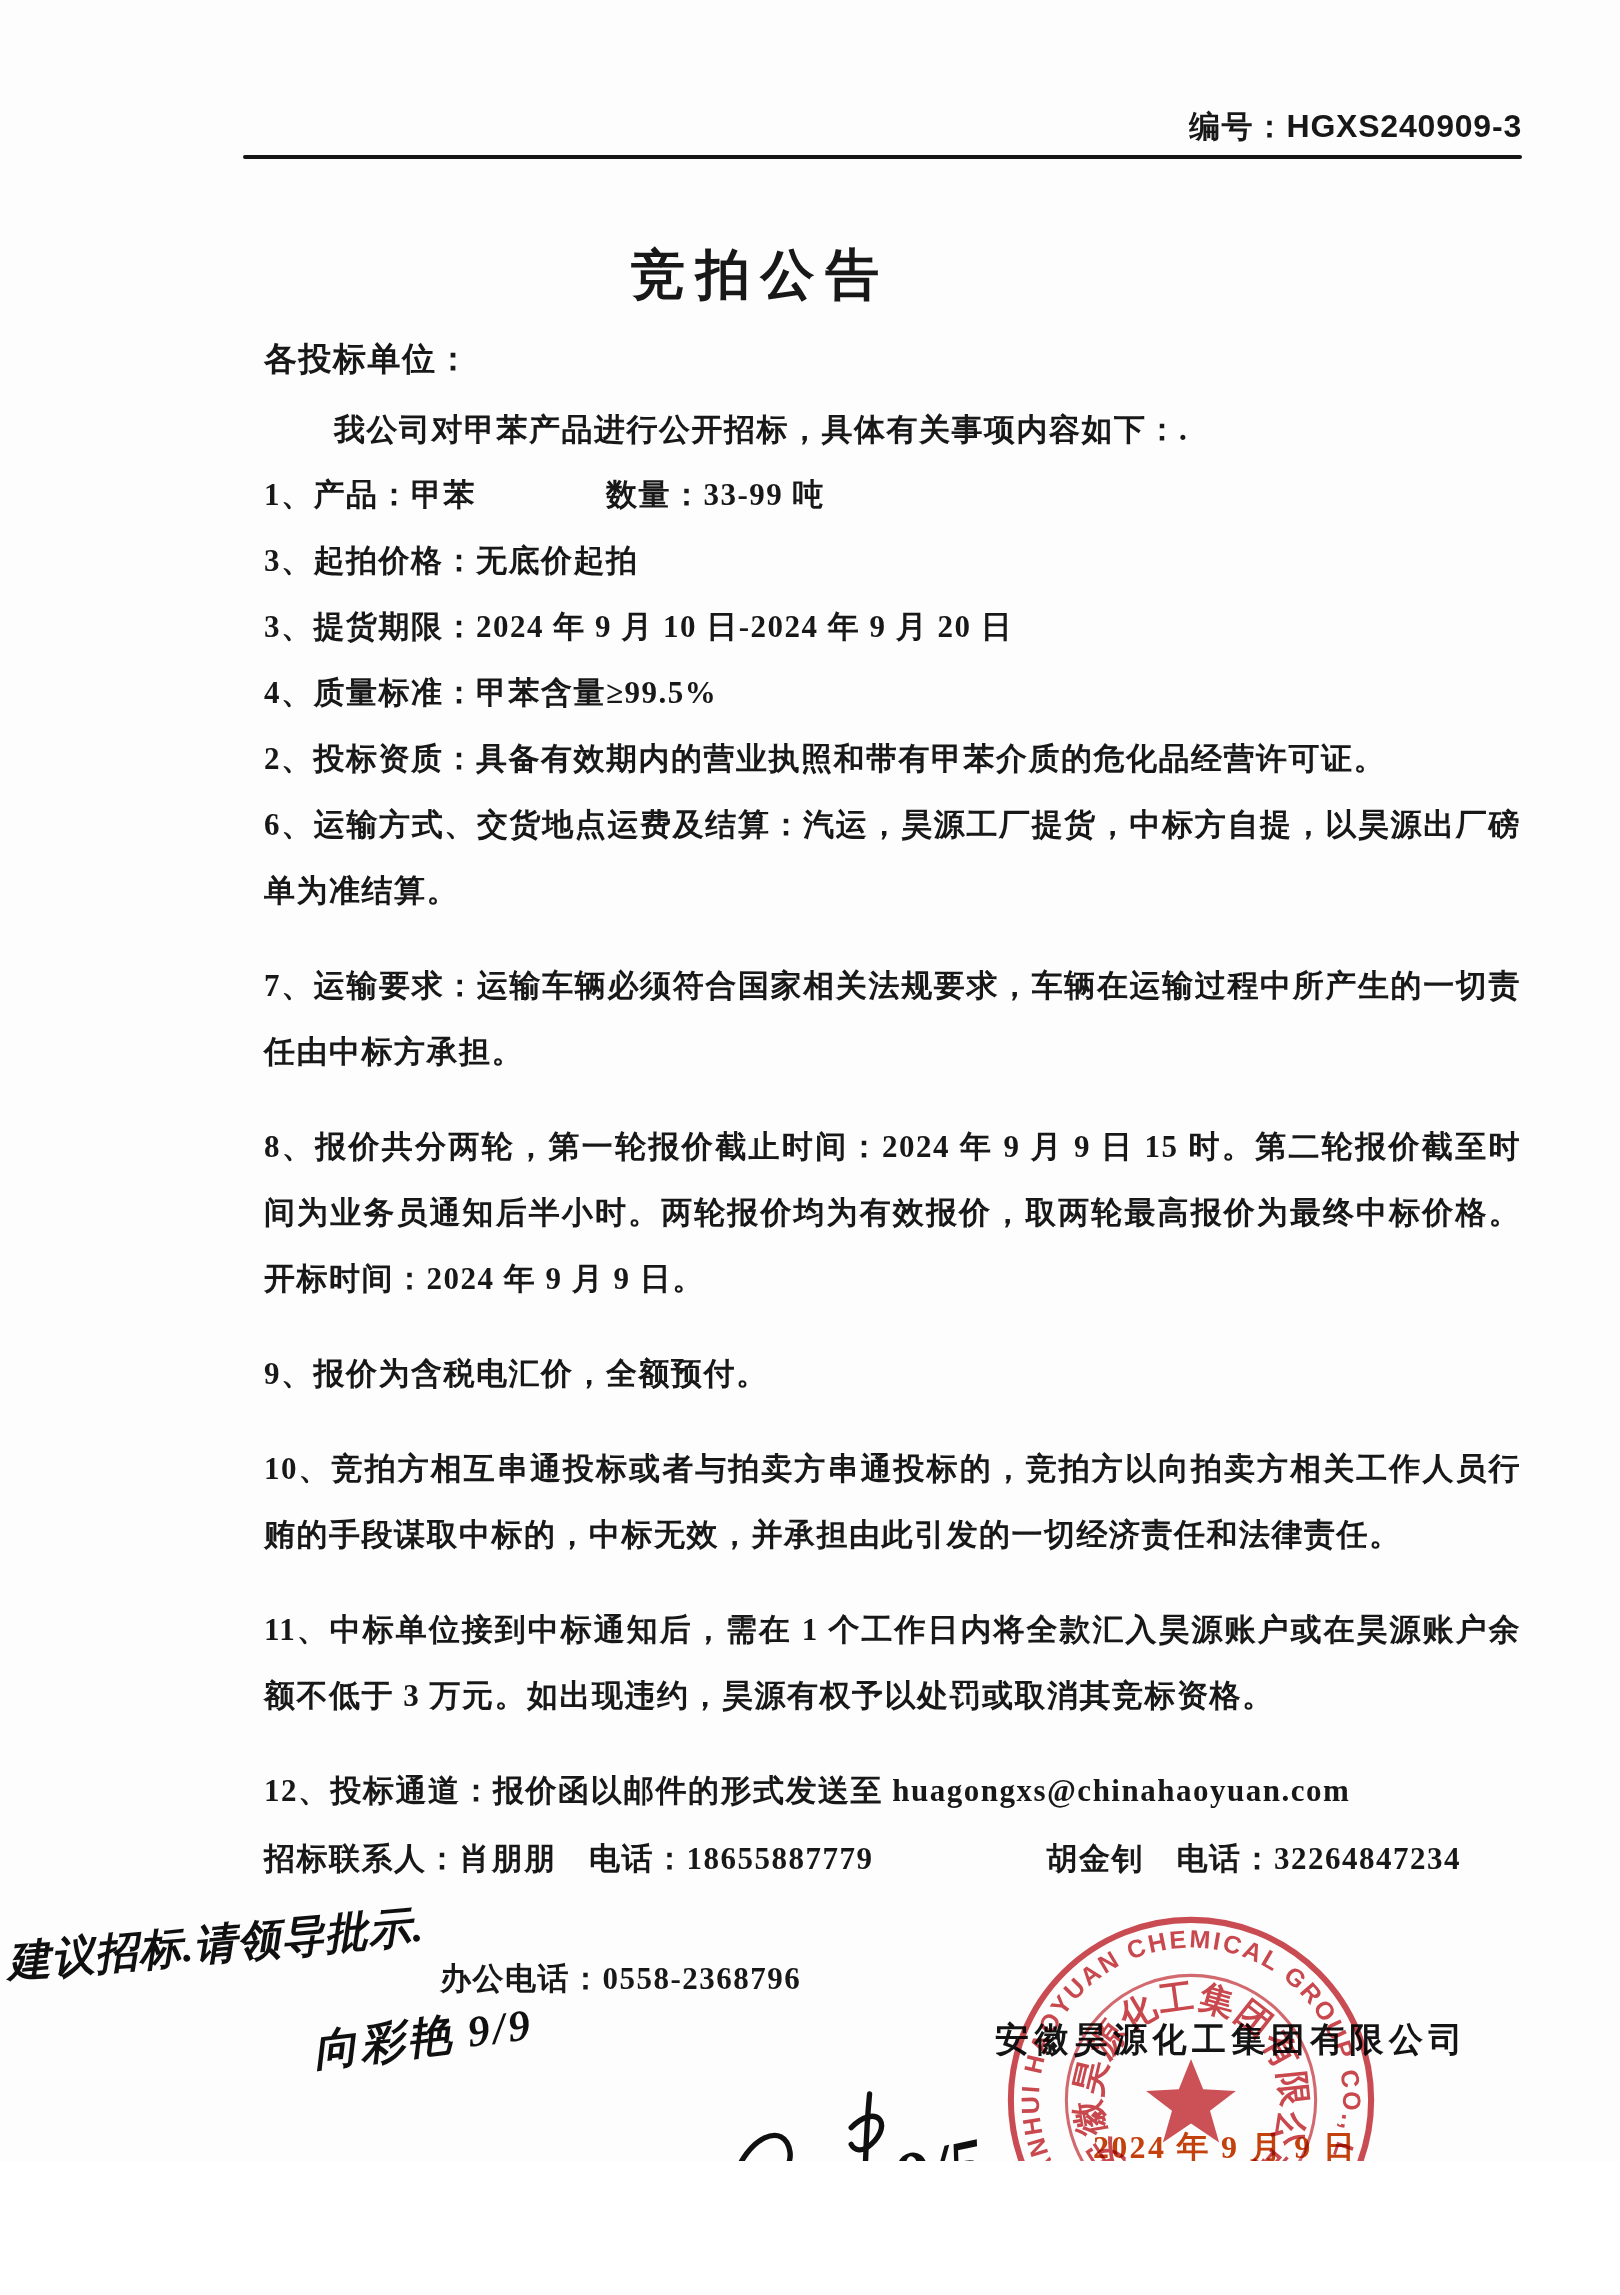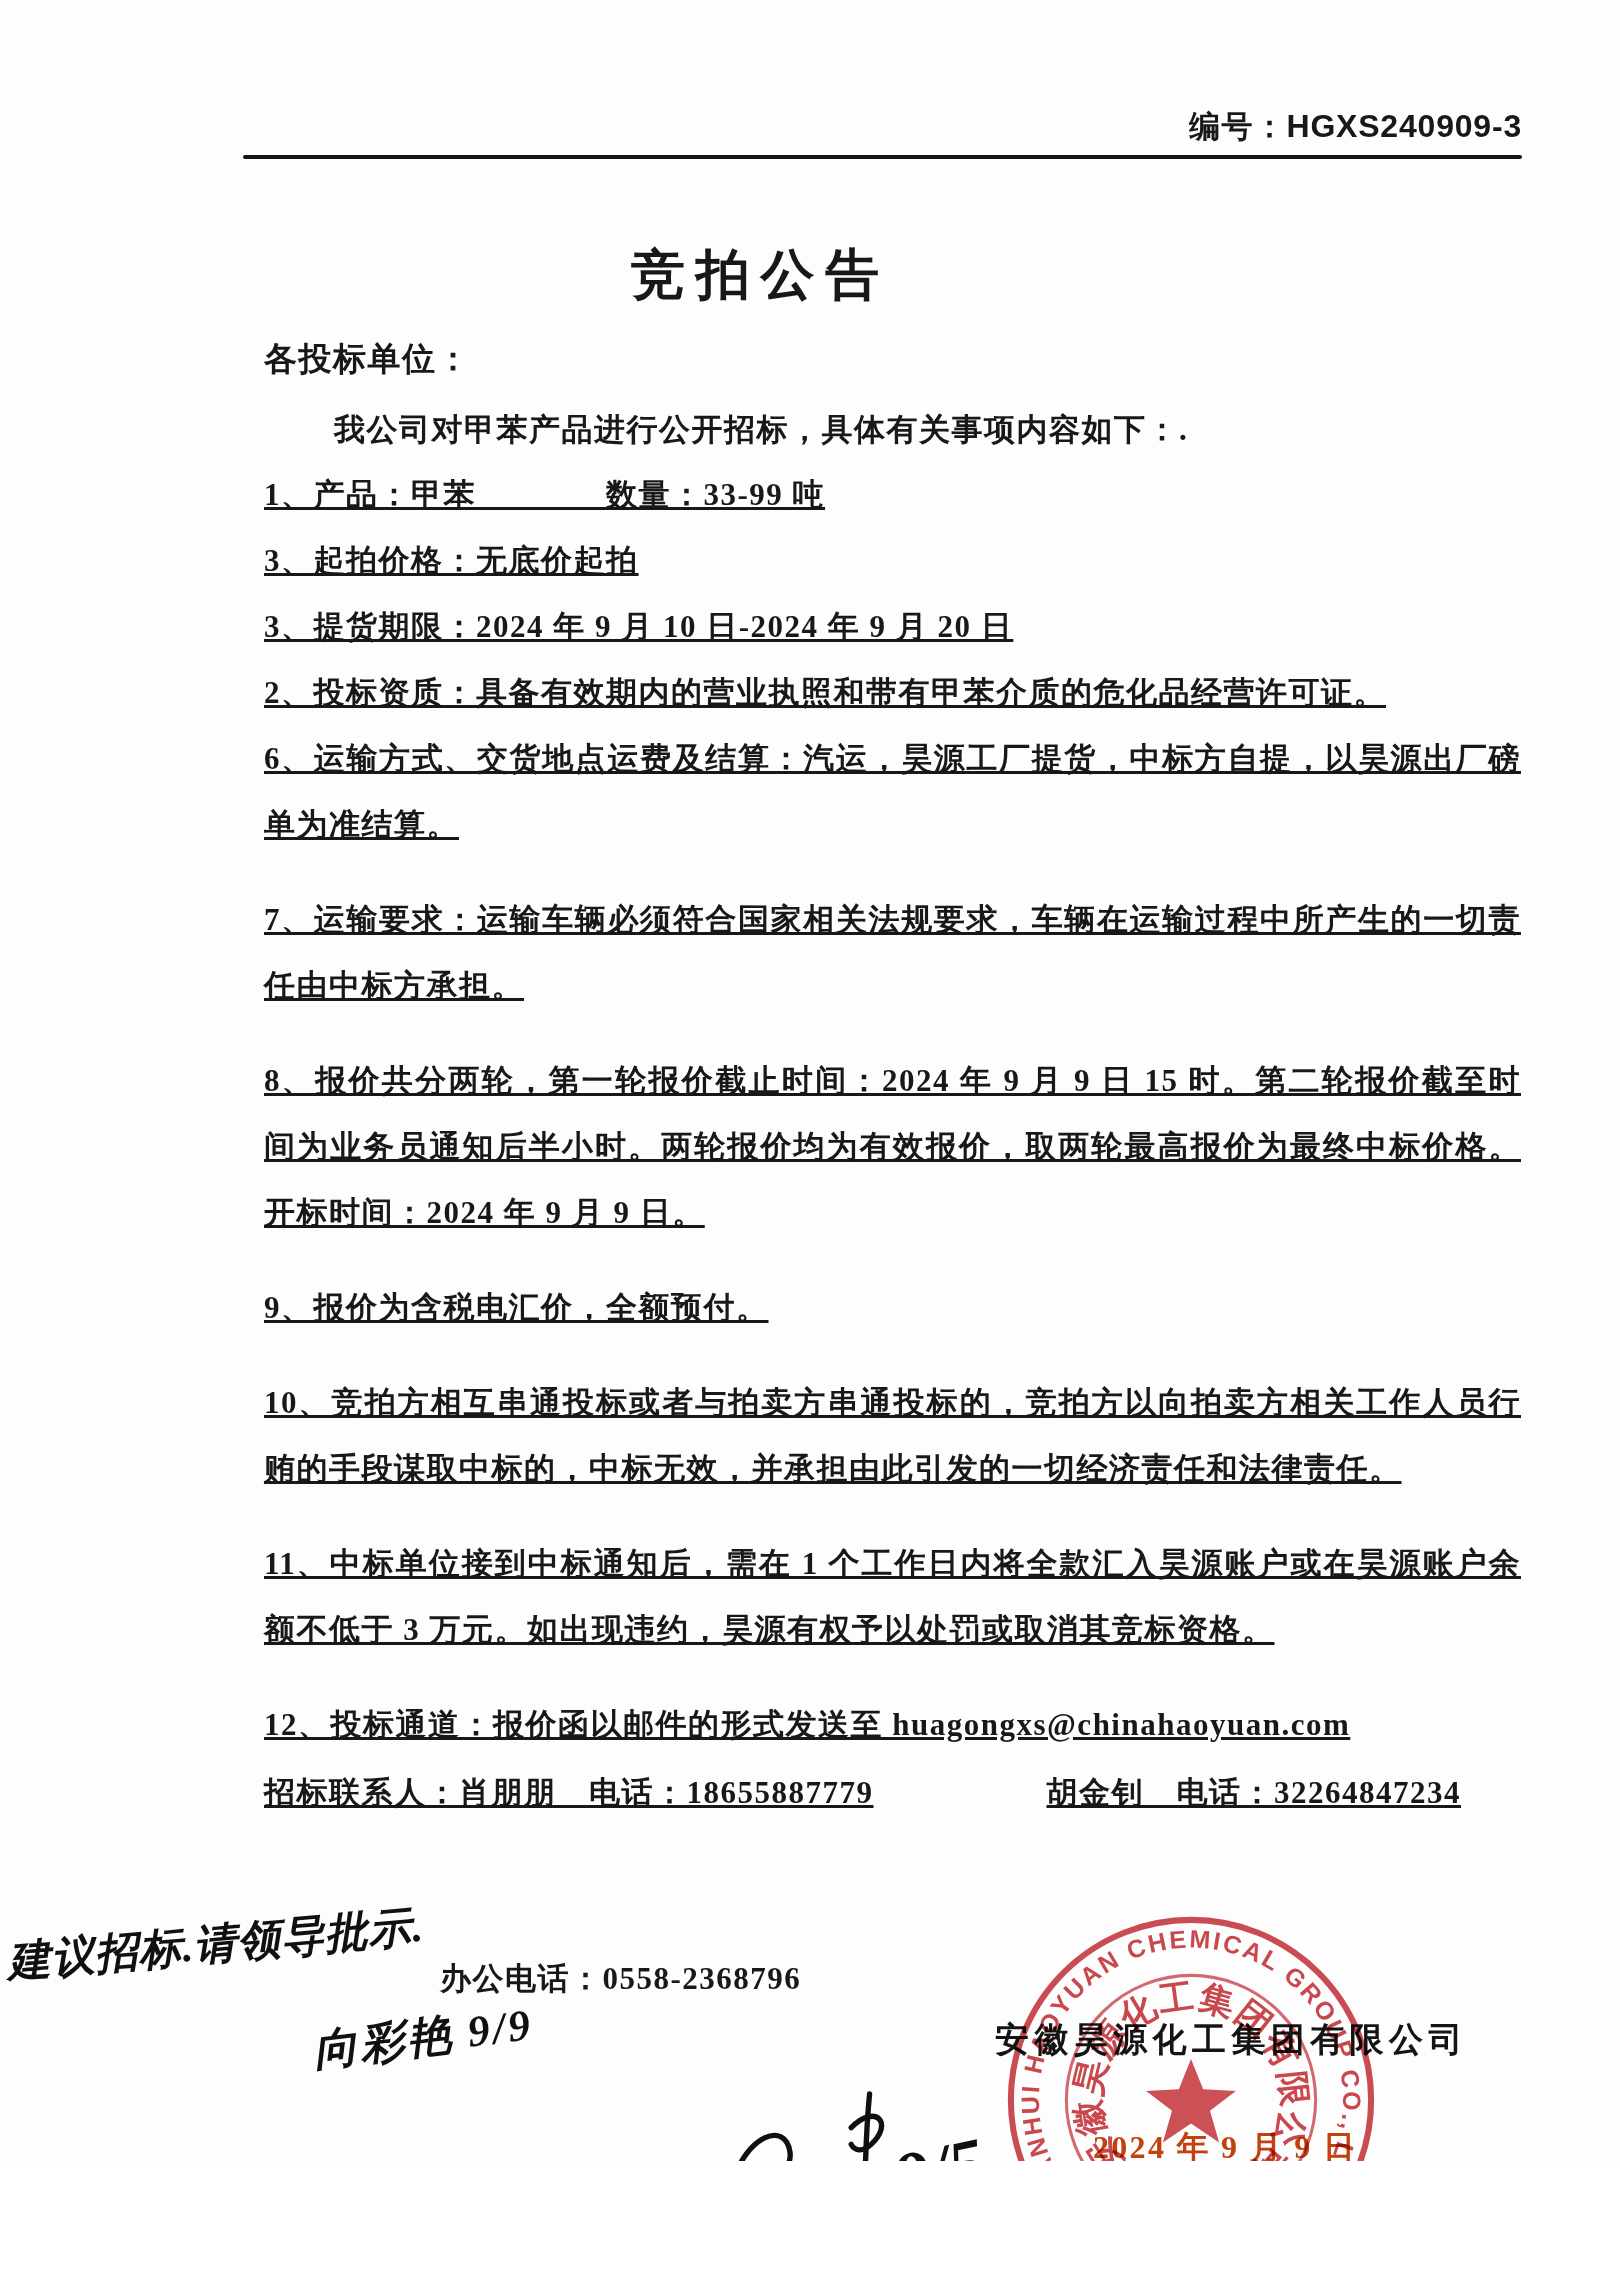--- a/index.html
+++ b/index.html
@@ -36,21 +36,21 @@
     position:absolute;top:337px;left:264px;
     font-size:33px;font-weight:600;letter-spacing:1.5px;
   }
   .intro{
     position:absolute;top:407px;left:264px;width:1259px;
     font-size:31px;font-weight:600;letter-spacing:1.5px;
     text-indent:70px;line-height:46px;
   }
   .body-flow{
     position:absolute;top:462px;left:264px;width:1257px;
-    font-size:31px;font-weight:600;letter-spacing:1.5px;text-decoration:underline;
+    font-size:31px;font-weight:600;letter-spacing:1.5px;
   }
   .body-flow p{
     margin:0;line-height:66px;
     text-align:justify;word-break:break-all;
   }
   .body-flow p.spaced{margin-top:29px;}
   .contacts-row{
     display:flex;justify-content:space-between;
     margin-top:1.5px;line-height:66px;padding-right:60px;
     font-size:31px;font-weight:600;letter-spacing:1.5px;
@@ -111,20 +111,21 @@
   <div class="title">竞拍公告</div>
 
   <div class="salutation">各投标单位：</div>
 
   <div class="intro">我公司对甲苯产品进行公开招标，具体有关事项内容如下：.</div>
 
   <div class="body-flow">
     <p>1、产品：甲苯　　　　数量：33-99 吨</p>
     <p>3、起拍价格：无底价起拍</p>
     <p>3、提货期限：2024 年 9 月 10 日-2024 年 9 月 20 日</p>
+    <p>4、质量标准：甲苯含量≥99.5%</p>
     <p>2、投标资质：具备有效期内的营业执照和带有甲苯介质的危化品经营许可证。</p>
     <p>6、运输方式、交货地点运费及结算：汽运，昊源工厂提货，中标方自提，以昊源出厂磅单为准结算。</p>
     <p class="spaced">7、运输要求：运输车辆必须符合国家相关法规要求，车辆在运输过程中所产生的一切责任由中标方承担。</p>
     <p class="spaced">8、报价共分两轮，第一轮报价截止时间：2024 年 9 月 9 日 15 时。第二轮报价截至时间为业务员通知后半小时。两轮报价均为有效报价，取两轮最高报价为最终中标价格。开标时间：2024 年 9 月 9 日。</p>
     <p class="spaced">9、报价为含税电汇价，全额预付。</p>
     <p class="spaced">10、竞拍方相互串通投标或者与拍卖方串通投标的，竞拍方以向拍卖方相关工作人员行贿的手段谋取中标的，中标无效，并承担由此引发的一切经济责任和法律责任。</p>
     <p class="spaced">11、中标单位接到中标通知后，需在 1 个工作日内将全款汇入昊源账户或在昊源账户余额不低于 3 万元。如出现违约，昊源有权予以处罚或取消其竞标资格。</p>
     <p class="spaced">12、投标通道：报价函以邮件的形式发送至 huagongxs@chinahaoyuan.com</p>
 
     <div class="contacts-row">

